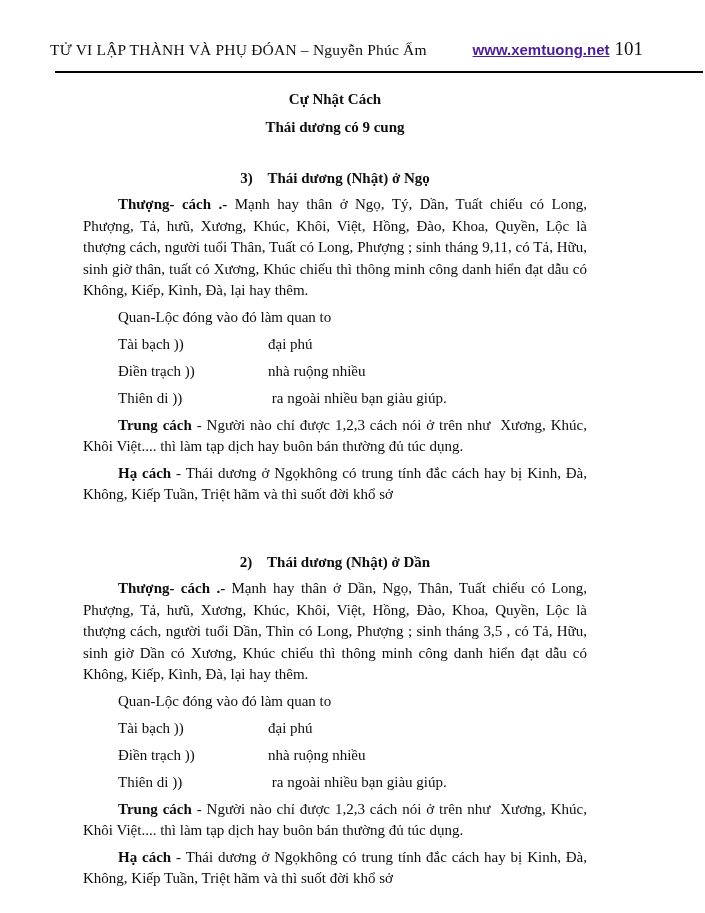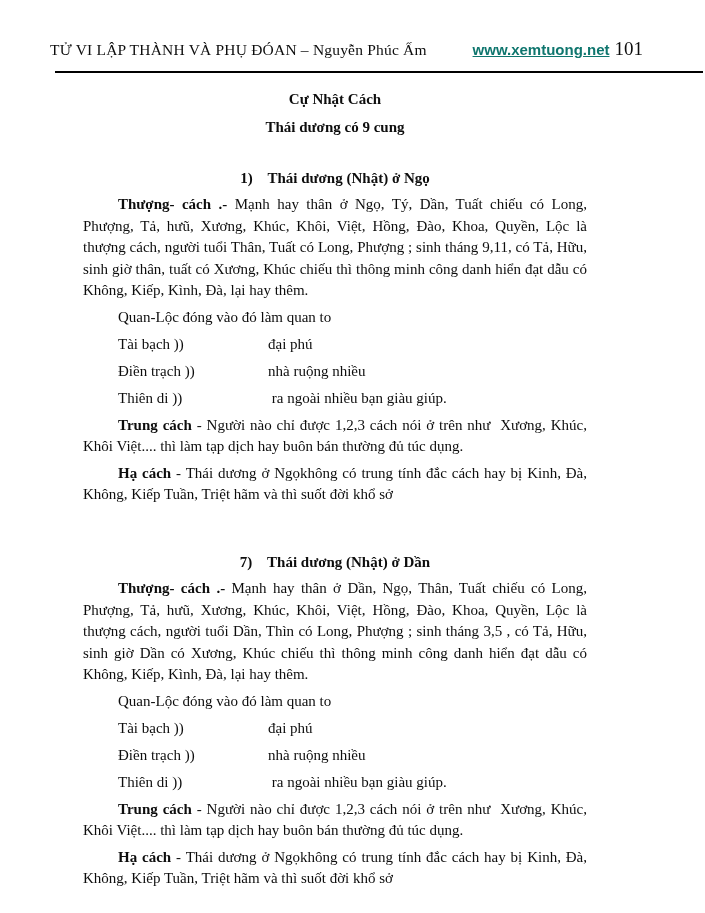--- a/index.html
+++ b/index.html
@@ -17,21 +17,21 @@
     justify-content: space-between;
     align-items: baseline;
     padding: 38px 62px 0 50px;
     font-size: 15.5px;
   }
   .header-title { letter-spacing: 0.2px; white-space: nowrap; }
   .header-right { white-space: nowrap; }
   .header-link {
     font-family: "Liberation Sans", sans-serif;
     font-weight: bold;
-    color: #0f766e;
+    color: #4c1d95;
     text-decoration: underline;
     font-size: 15px;
     cursor: pointer;
   }
   .header-page { margin-left: 5px; font-size: 19px; }
   .rule {
     border: 0;
     border-top: 2.5px solid #000000;
     margin: 11px 2px 0 55px;
   }
@@ -86,21 +86,21 @@
     </span>
   </div>
 
   <hr class="rule">
 
   <div class="content">
 
     <div class="doc-title">Cự Nhật Cách</div>
     <div class="doc-subtitle">Thái dương có 9 cung</div>
 
-    <div class="sec-heading">1)    Thái dương (Nhật) ở Ngọ</div>
+    <div class="sec-heading">3)    Thái dương (Nhật) ở Ngọ</div>
 
     <p class="para"><b>Thượng- cách .-</b><span> Mạnh hay thân ở Ngọ, Tý, Dần, Tuất chiếu có Long, Phượng, Tả, hưũ, Xương, Khúc, Khôi, Việt, Hồng, Đào, Khoa, Quyền, Lộc là thượng cách, người tuổi Thân, Tuất có Long, Phượng ; sinh tháng 9,11, có Tả, Hữu, sinh giờ thân, tuất có Xương, Khúc chiếu thì thông minh công danh hiển đạt dẫu có Không, Kiếp, Kình, Đà, lại hay thêm.</span></p>
 
     <div class="plain-line">Quan-Lộc đóng vào đó làm quan to</div>
 
     <div class="kv-row">
       <span class="kv-label">Tài bạch ))</span>
       <span class="kv-value">đại phú</span>
     </div>
     <div class="kv-row">
@@ -109,21 +109,21 @@
     </div>
     <div class="kv-row">
       <span class="kv-label">Thiên di ))</span>
       <span class="kv-value"> ra ngoài nhiều bạn giàu giúp.</span>
     </div>
 
     <p class="para"><b>Trung cách</b><span> - Người nào chỉ được 1,2,3 cách nói ở trên như  Xương, Khúc, Khôi Việt.... thì làm tạp dịch hay buôn bán thường đủ túc dụng.</span></p>
 
     <p class="para"><b>Hạ cách</b><span> - Thái dương ở Ngọkhông có trung tính đắc cách hay bị Kinh, Đà, Không, Kiếp Tuần, Triệt hãm và thì suốt đời khổ sở</span></p>
 
-    <div class="sec-heading gap-large">7)    Thái dương (Nhật) ở Dần</div>
+    <div class="sec-heading gap-large">2)    Thái dương (Nhật) ở Dần</div>
 
     <p class="para"><b>Thượng- cách .-</b><span> Mạnh hay thân ở Dần, Ngọ, Thân, Tuất chiếu có Long, Phượng, Tả, hưũ, Xương, Khúc, Khôi, Việt, Hồng, Đào, Khoa, Quyền, Lộc là thượng cách, người tuổi Dần, Thìn có Long, Phượng ; sinh tháng 3,5 , có Tả, Hữu, sinh giờ Dần có Xương, Khúc chiếu thì thông minh công danh hiển đạt dẫu có Không, Kiếp, Kình, Đà, lại hay thêm.</span></p>
 
     <div class="plain-line">Quan-Lộc đóng vào đó làm quan to</div>
 
     <div class="kv-row">
       <span class="kv-label">Tài bạch ))</span>
       <span class="kv-value">đại phú</span>
     </div>
     <div class="kv-row">

